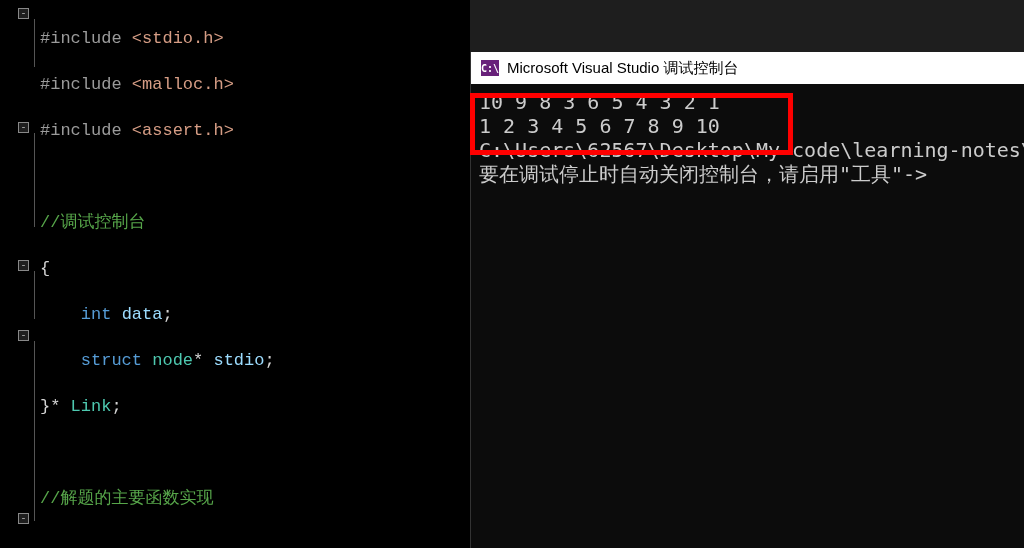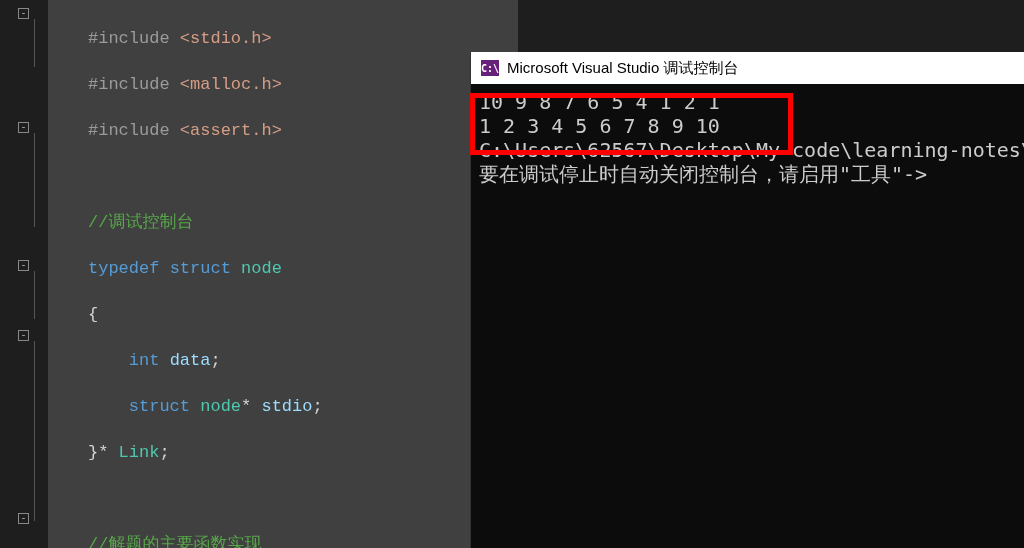--- a/index.html
+++ b/index.html
@@ -11,25 +11,24 @@
     font-size: 17px;
     overflow: hidden;
     position: relative;
   }
   .editor {
     position: absolute;
     left: 0;
     top: 0;
     width: 470px;
     height: 548px;
-    background: #404040;
+    background: #000000;
     padding: 4px 0 0 6px;
     white-space: pre;
     line-height: 23px;
-    margin-left: 48px;
   }
   .fold {
     position: absolute;
     left: 18px;
     width: 11px;
     height: 11px;
     border: 1px solid #888;
     background: #1e1e1e;
     color: #aaa;
     font-size: 10px;
@@ -106,21 +105,20 @@
 </style>
 </head>
 <body>
 
 <div class="editor">
 <div class="code-line"><span class="grey">#include </span><span class="hdr">&lt;stdio.h&gt;</span></div>
 <div class="code-line"><span class="grey">#include </span><span class="hdr">&lt;malloc.h&gt;</span></div>
 <div class="code-line"><span class="grey">#include </span><span class="hdr">&lt;assert.h&gt;</span></div>
 <div class="code-line">&nbsp;</div>
 <div class="code-line"><span class="comment">//调试控制台</span></div>
-<div class="code-line"><span class="kw">typedef</span> <span class="kw">struct</span> <span class="ident">node</span></div>
 <div class="code-line"><span>{</span></div>
 <div class="code-line">    <span class="kw">int</span> <span class="field">data</span>;</div>
 <div class="code-line">    <span class="kw">struct</span> <span class="ident">node</span><span>*</span> <span class="field">stdio</span>;</div>
 <div class="code-line"><span>}* </span><span class="ident">Link</span>;</div>
 <div class="code-line">&nbsp;</div>
 <div class="code-line"><span class="comment">//解题的主要函数实现</span></div>
 
 
 
 
@@ -141,16 +139,16 @@
 <div class="vline" style="top:271px;height:48px"></div>
 <div class="fold" style="top:330px">-</div>
 <div class="vline" style="top:341px;height:180px"></div>
 <div class="fold" style="top:513px">-</div>
 
 <div class="console-window">
   <div class="console-titlebar">
     <span class="console-icon">C:\</span>
     <span>Microsoft Visual Studio 调试控制台</span>
   </div>
-  <div class="console-body"><div>10 9 8 7 6 5 4 1 2 1</div><div>1 2 3 4 5 6 7 8 9 10</div><div>C:\Users\62567\Desktop\My code\learning-notes\</div><div>要在调试停止时自动关闭控制台，请启用"工具"-&gt;</div></div>
+  <div class="console-body"><div>10 9 8 3 6 5 4 3 2 1</div><div>1 2 3 4 5 6 7 8 9 10</div><div>C:\Users\62567\Desktop\My code\learning-notes\</div><div>要在调试停止时自动关闭控制台，请启用"工具"-&gt;</div></div>
 </div>
 
 <div class="hl-box"></div>
 
 </body></html>

